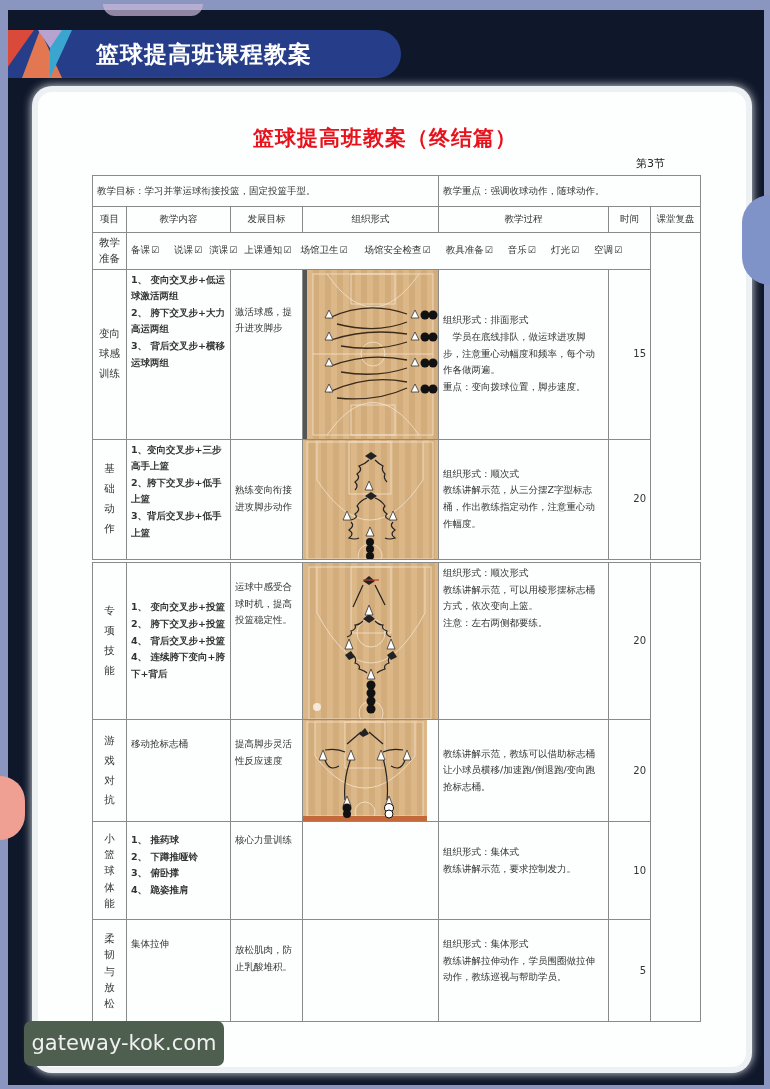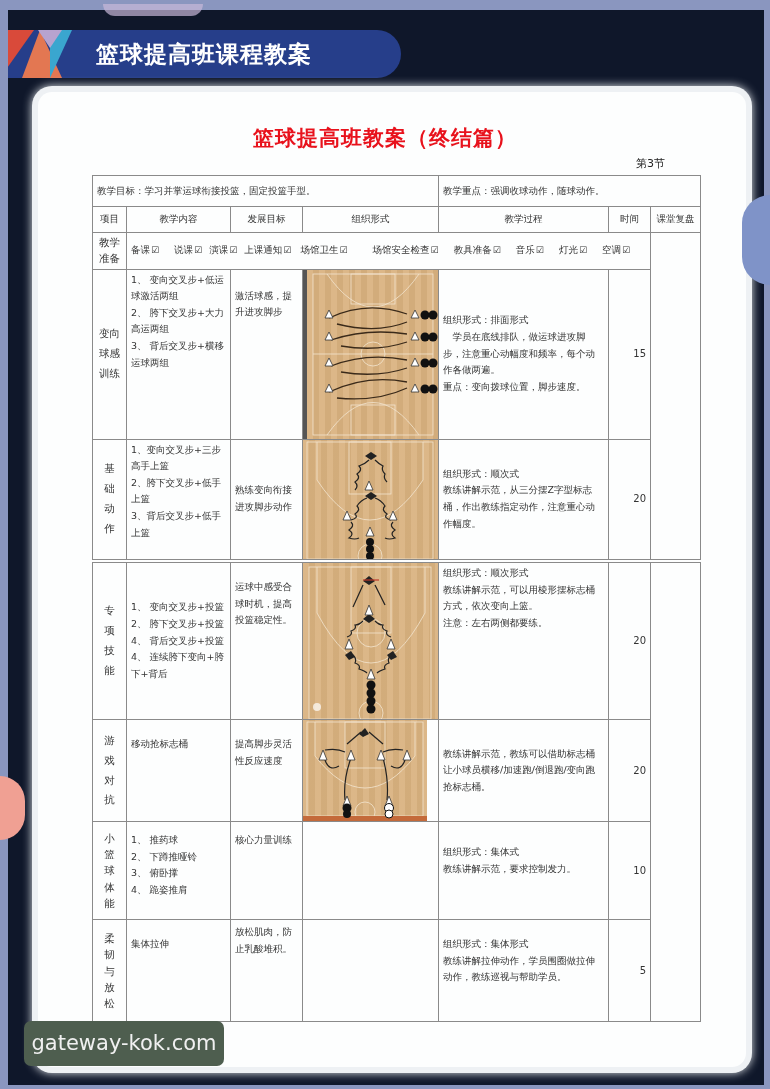--- a/index.html
+++ b/index.html
@@ -72,21 +72,21 @@
   .proj { font-size: 10.5px; line-height: 1.9; text-align: center; vertical-align: middle !important; }
   .time { font-size: 10px; text-align: right; vertical-align: middle !important; }
   .prep-items span { margin-right: 12px; white-space: nowrap; }
   .chk { font-size: 9px; margin-left: 1px; }
   .diagram { padding: 0 !important; vertical-align: top !important; }
   .court {
     position: relative; background: #d9b27f; overflow: hidden;
     background-image: repeating-linear-gradient(90deg, rgba(255,255,255,0.07) 0 6px, rgba(0,0,0,0.03) 6px 12px);
   }
   .court svg { position:absolute; left:0; top:0; }
-  .list div { white-space: normal; }
+  .list div { white-space: normal; font-weight: bold; }
   .watermark {
     position: absolute; left: 24px; top: 1021px; width: 200px; height: 45px;
     background: #4e5e4f; border-radius: 7px;
     color: #f0f0f0; font-size: 21px; line-height: 45px; text-align: center;
     font-family: "DejaVu Sans", sans-serif;
   }
 </style>
 </head>
 <body>
 
@@ -131,41 +131,41 @@
     <td class="c">时间</td>
     <td class="c">课堂复盘</td>
   </tr>
   <tr style="height:35px">
     <td class="proj" style="line-height:1.5"><span>教学准备</span></td>
     <td colspan="5" class="vm prep-items">
       <span><b style="font-weight:normal">备课</b><i class="chk" style="font-style:normal">☑</i></span>
       <span style="margin-right:4px"><b style="font-weight:normal">说课</b><i class="chk" style="font-style:normal">☑</i></span>
       <span style="margin-right:4px"><b style="font-weight:normal">演课</b><i class="chk" style="font-style:normal">☑</i></span>
       <span style="margin-right:6px"><b style="font-weight:normal">上课通知</b><i class="chk" style="font-style:normal">☑</i></span>
-      <span style="margin-right:22px"><b style="font-weight:normal">场馆卫生</b><i class="chk" style="font-style:normal">☑</i></span>
+      <span style="margin-right:14px"><b style="font-weight:normal">场馆卫生</b><i class="chk" style="font-style:normal">☑</i></span>
       <span style="margin-right:12px"><b style="font-weight:normal">场馆安全检查</b><i class="chk" style="font-style:normal">☑</i></span>
       <span><b style="font-weight:normal">教具准备</b><i class="chk" style="font-style:normal">☑</i></span>
       <span><b style="font-weight:normal">音乐</b><i class="chk" style="font-style:normal">☑</i></span>
       <span><b style="font-weight:normal">灯光</b><i class="chk" style="font-style:normal">☑</i></span>
       <span><b style="font-weight:normal">空调</b><i class="chk" style="font-style:normal">☑</i></span>
     </td>
     <td rowspan="3"></td>
   </tr>
 
   <tr style="height:170px">
     <td class="proj">
           <div style="width:2.2em;margin:0 auto">变向球感训练</div>
         </td>
     <td class="list">
       <div>1、 变向交叉步+低运球激活两组</div>
       <div>2、 胯下交叉步+大力高运两组</div>
       <div>3、 背后交叉步+横移运球两组</div>
     </td>
     <td>
-          <div style="margin-top:16px">激活球感，提升进攻脚步</div>
+          <div style="margin-top:32px">激活球感，提升进攻脚步</div>
         </td>
     <td class="diagram">
       <div class="court" style="height:169px;border-left:4px solid #555">
         <svg width="132" height="169" viewBox="0 0 132 169">
           <g fill="none" stroke="#f3e4cf" stroke-width="0.8">
             <rect x="6" y="4" width="120" height="161"></rect>
             <line x1="6" y1="84" x2="126" y2="84"></line>
             <rect x="44" y="4" width="44" height="30"></rect>
             <path d="M20 4 Q66 70 112 4"></path>
             <rect x="44" y="135" width="44" height="30"></rect>
@@ -422,21 +422,21 @@
   </tr>
 
   <tr style="height:90px">
     <td class="proj" style="line-height:1.55">
           <div style="width:1.1em;margin:8px auto">柔韧与放松</div>
         </td>
     <td>
           <div style="margin-top:14px">集体拉伸</div>
         </td>
     <td>
-          <div style="margin-top:2px">放松肌肉，防止乳酸堆积。</div>
+          <div style="margin-top:20px">放松肌肉，防止乳酸堆积。</div>
         </td>
     <td></td>
     <td>
       <div style="margin-top:14px">组织形式：集体形式</div>
       <div>教练讲解拉伸动作，学员围圈做拉伸动作，教练巡视与帮助学员。</div>
     </td>
     <td class="time">5</td>
   </tr>
 </tbody>
   </table>

